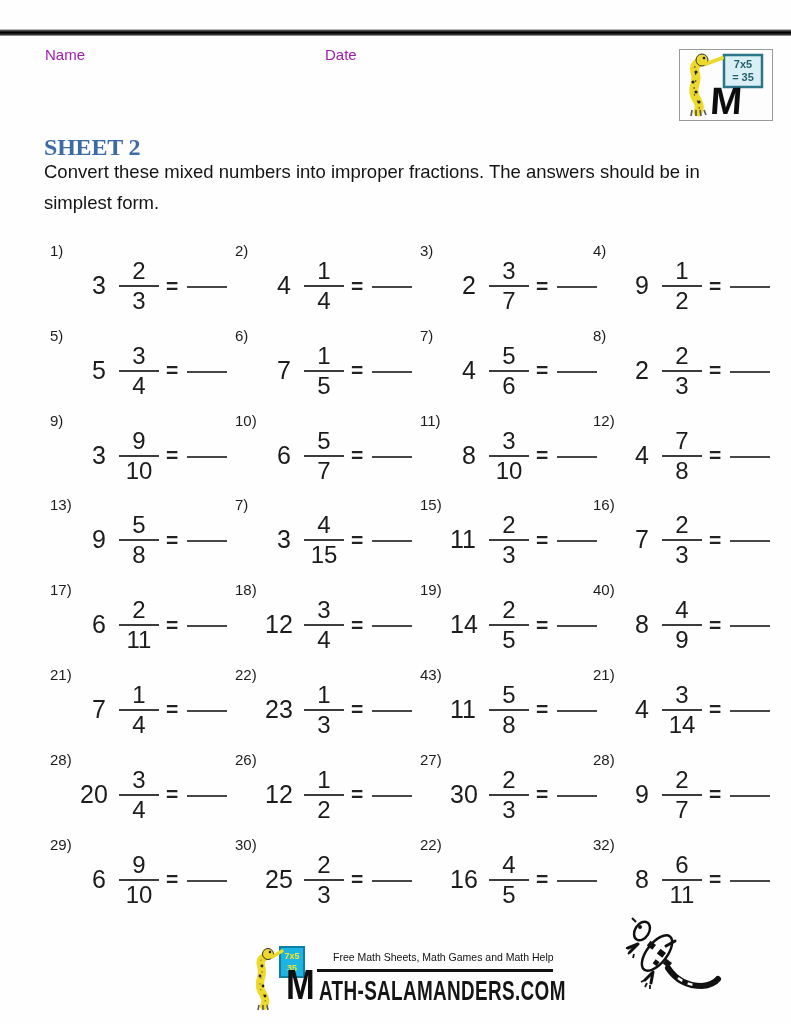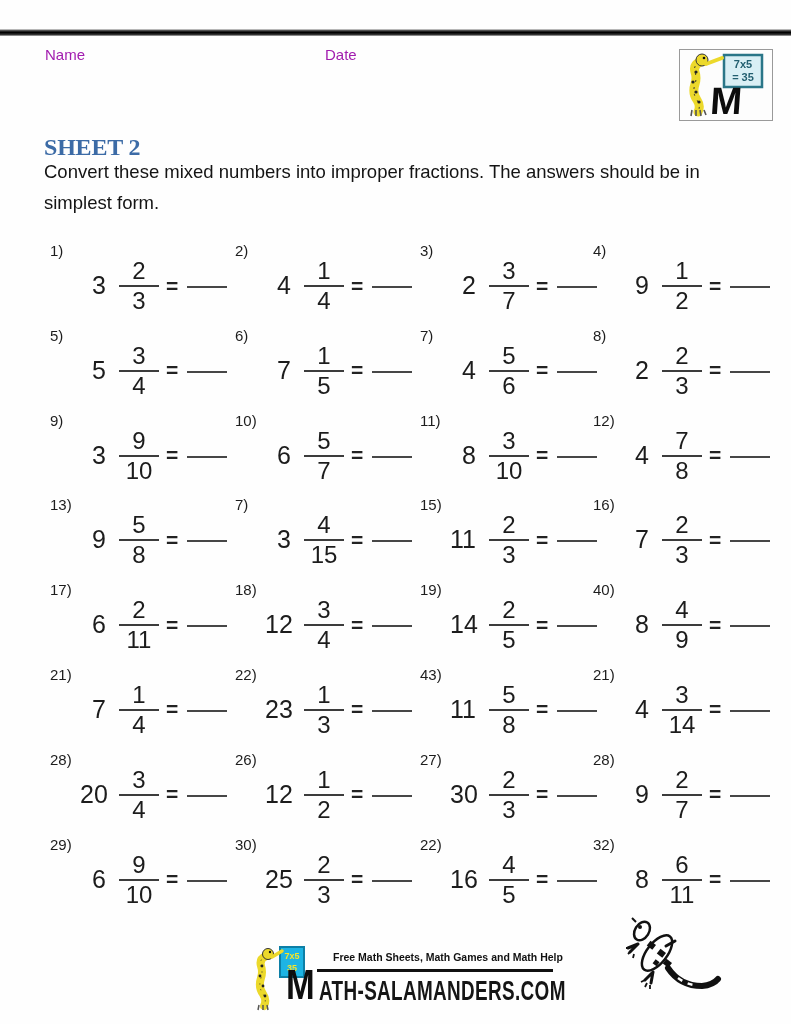--- a/index.html
+++ b/index.html
@@ -40,21 +40,21 @@
   .plabel { font-size:15px; color:#1d1d1d; line-height:15px; }
   .expr { display:flex; align-items:center; padding-left:30px; margin-top:0px; }
   .whole { width:26px; text-align:right; font-size:25px; color:#1c1c1c; flex:none; }
   .frac { display:inline-block; text-align:center; margin-left:13px; min-width:40px; flex:none; }
   .num, .den { display:block; font-size:24px; line-height:25px; color:#1c1c1c; padding:0 5px; }
   .num { border-bottom:2px solid #3c3c3c; padding-bottom:2px; }
   .den { padding-top:1px; }
   .eq { margin-left:7px; font-size:21px; font-weight:700; color:#222; flex:none; }
   .blank { margin-left:9px; width:40px; height:2px; background:#474747; align-self:center; margin-top:3px; flex:none; }
 
-  .tagline { position:absolute; left:333px; top:951px; font-size:10.5px; font-weight:700; color:#111; white-space:nowrap; }
+  .tagline { position:absolute; left:333px; top:951px; font-size:10.5px; font-weight:400; color:#111; white-space:nowrap; }
   .footer-rule { position:absolute; left:317px; top:969px; width:236px; height:3px; background:#101010; }
   .brand-m { position:absolute; left:286px; top:964px; font-size:42px; font-weight:900; color:#0e0e0e;
     line-height:1; transform:scaleX(0.82); transform-origin:left top; }
   .brand-text { position:absolute; left:319px; top:976px; font-size:27px; font-weight:800; color:#151515;
     letter-spacing:0.5px; white-space:nowrap; transform:scaleX(0.70); transform-origin:left top; }
   .footer-salamander { position:absolute; left:250px; top:944px; }
   .gecko { position:absolute; left:620px; top:916px; }
   svg text { font-family:"Liberation Sans", sans-serif; }
 </style>
 </head>

